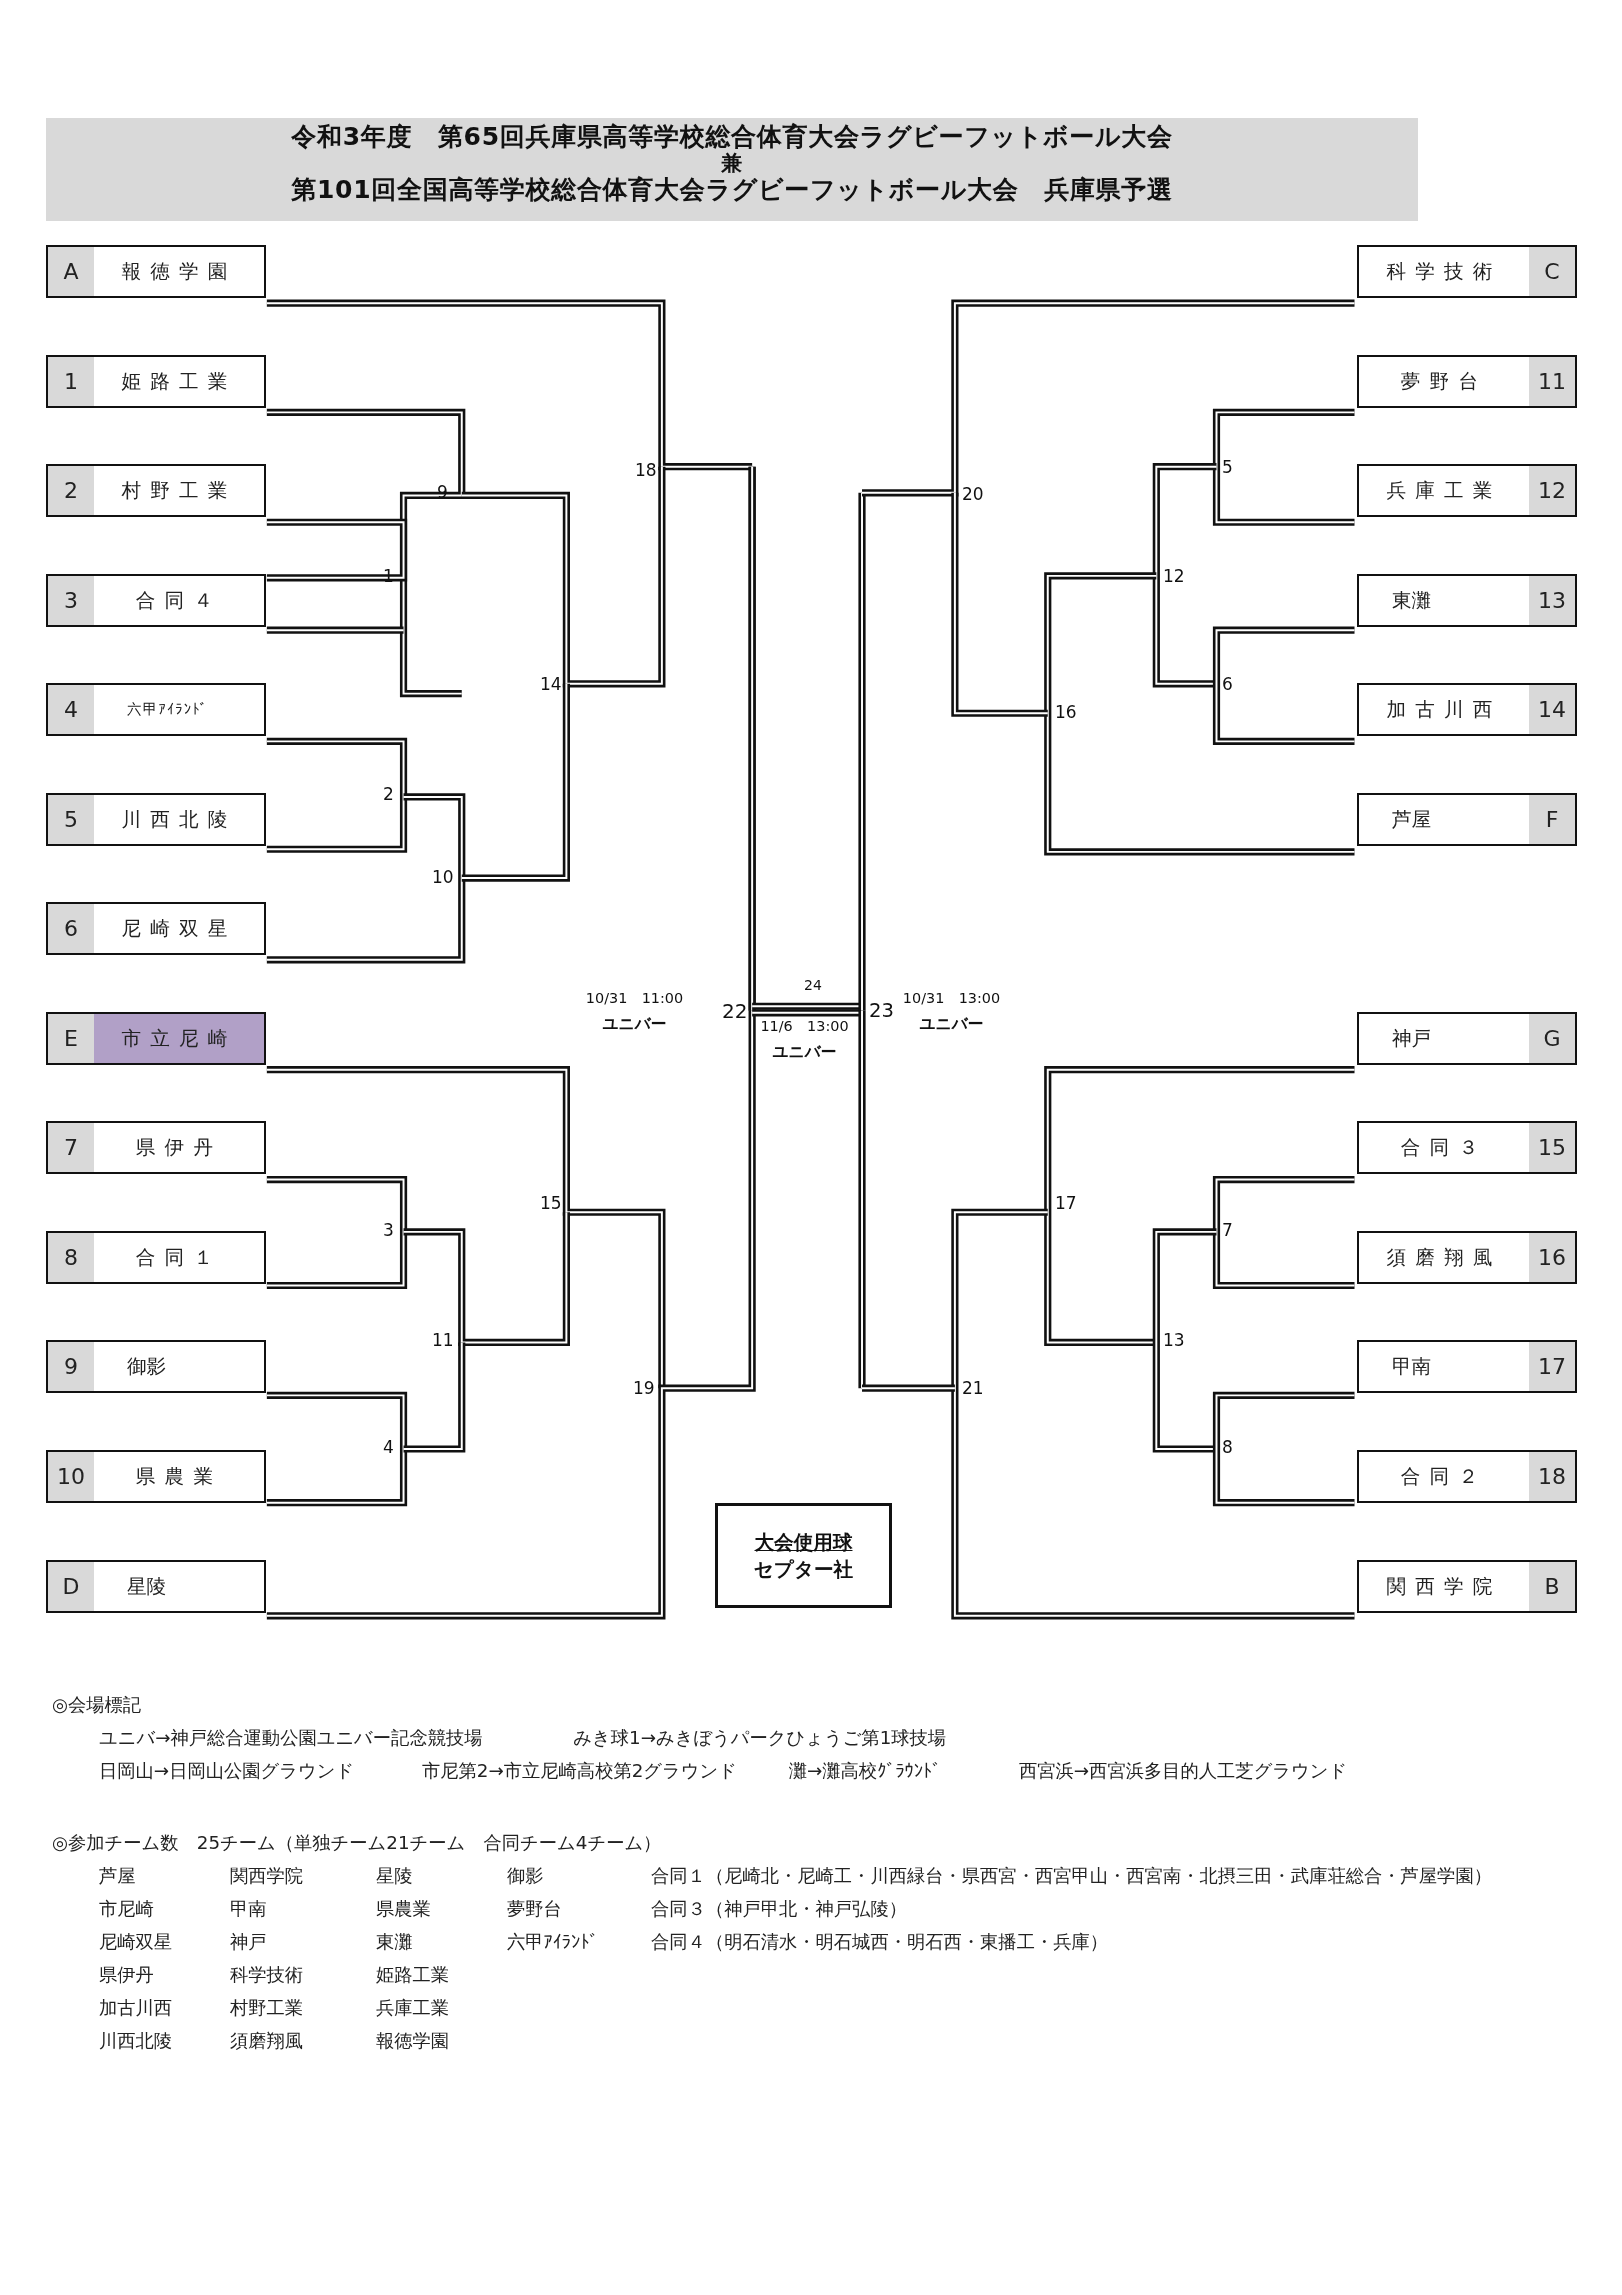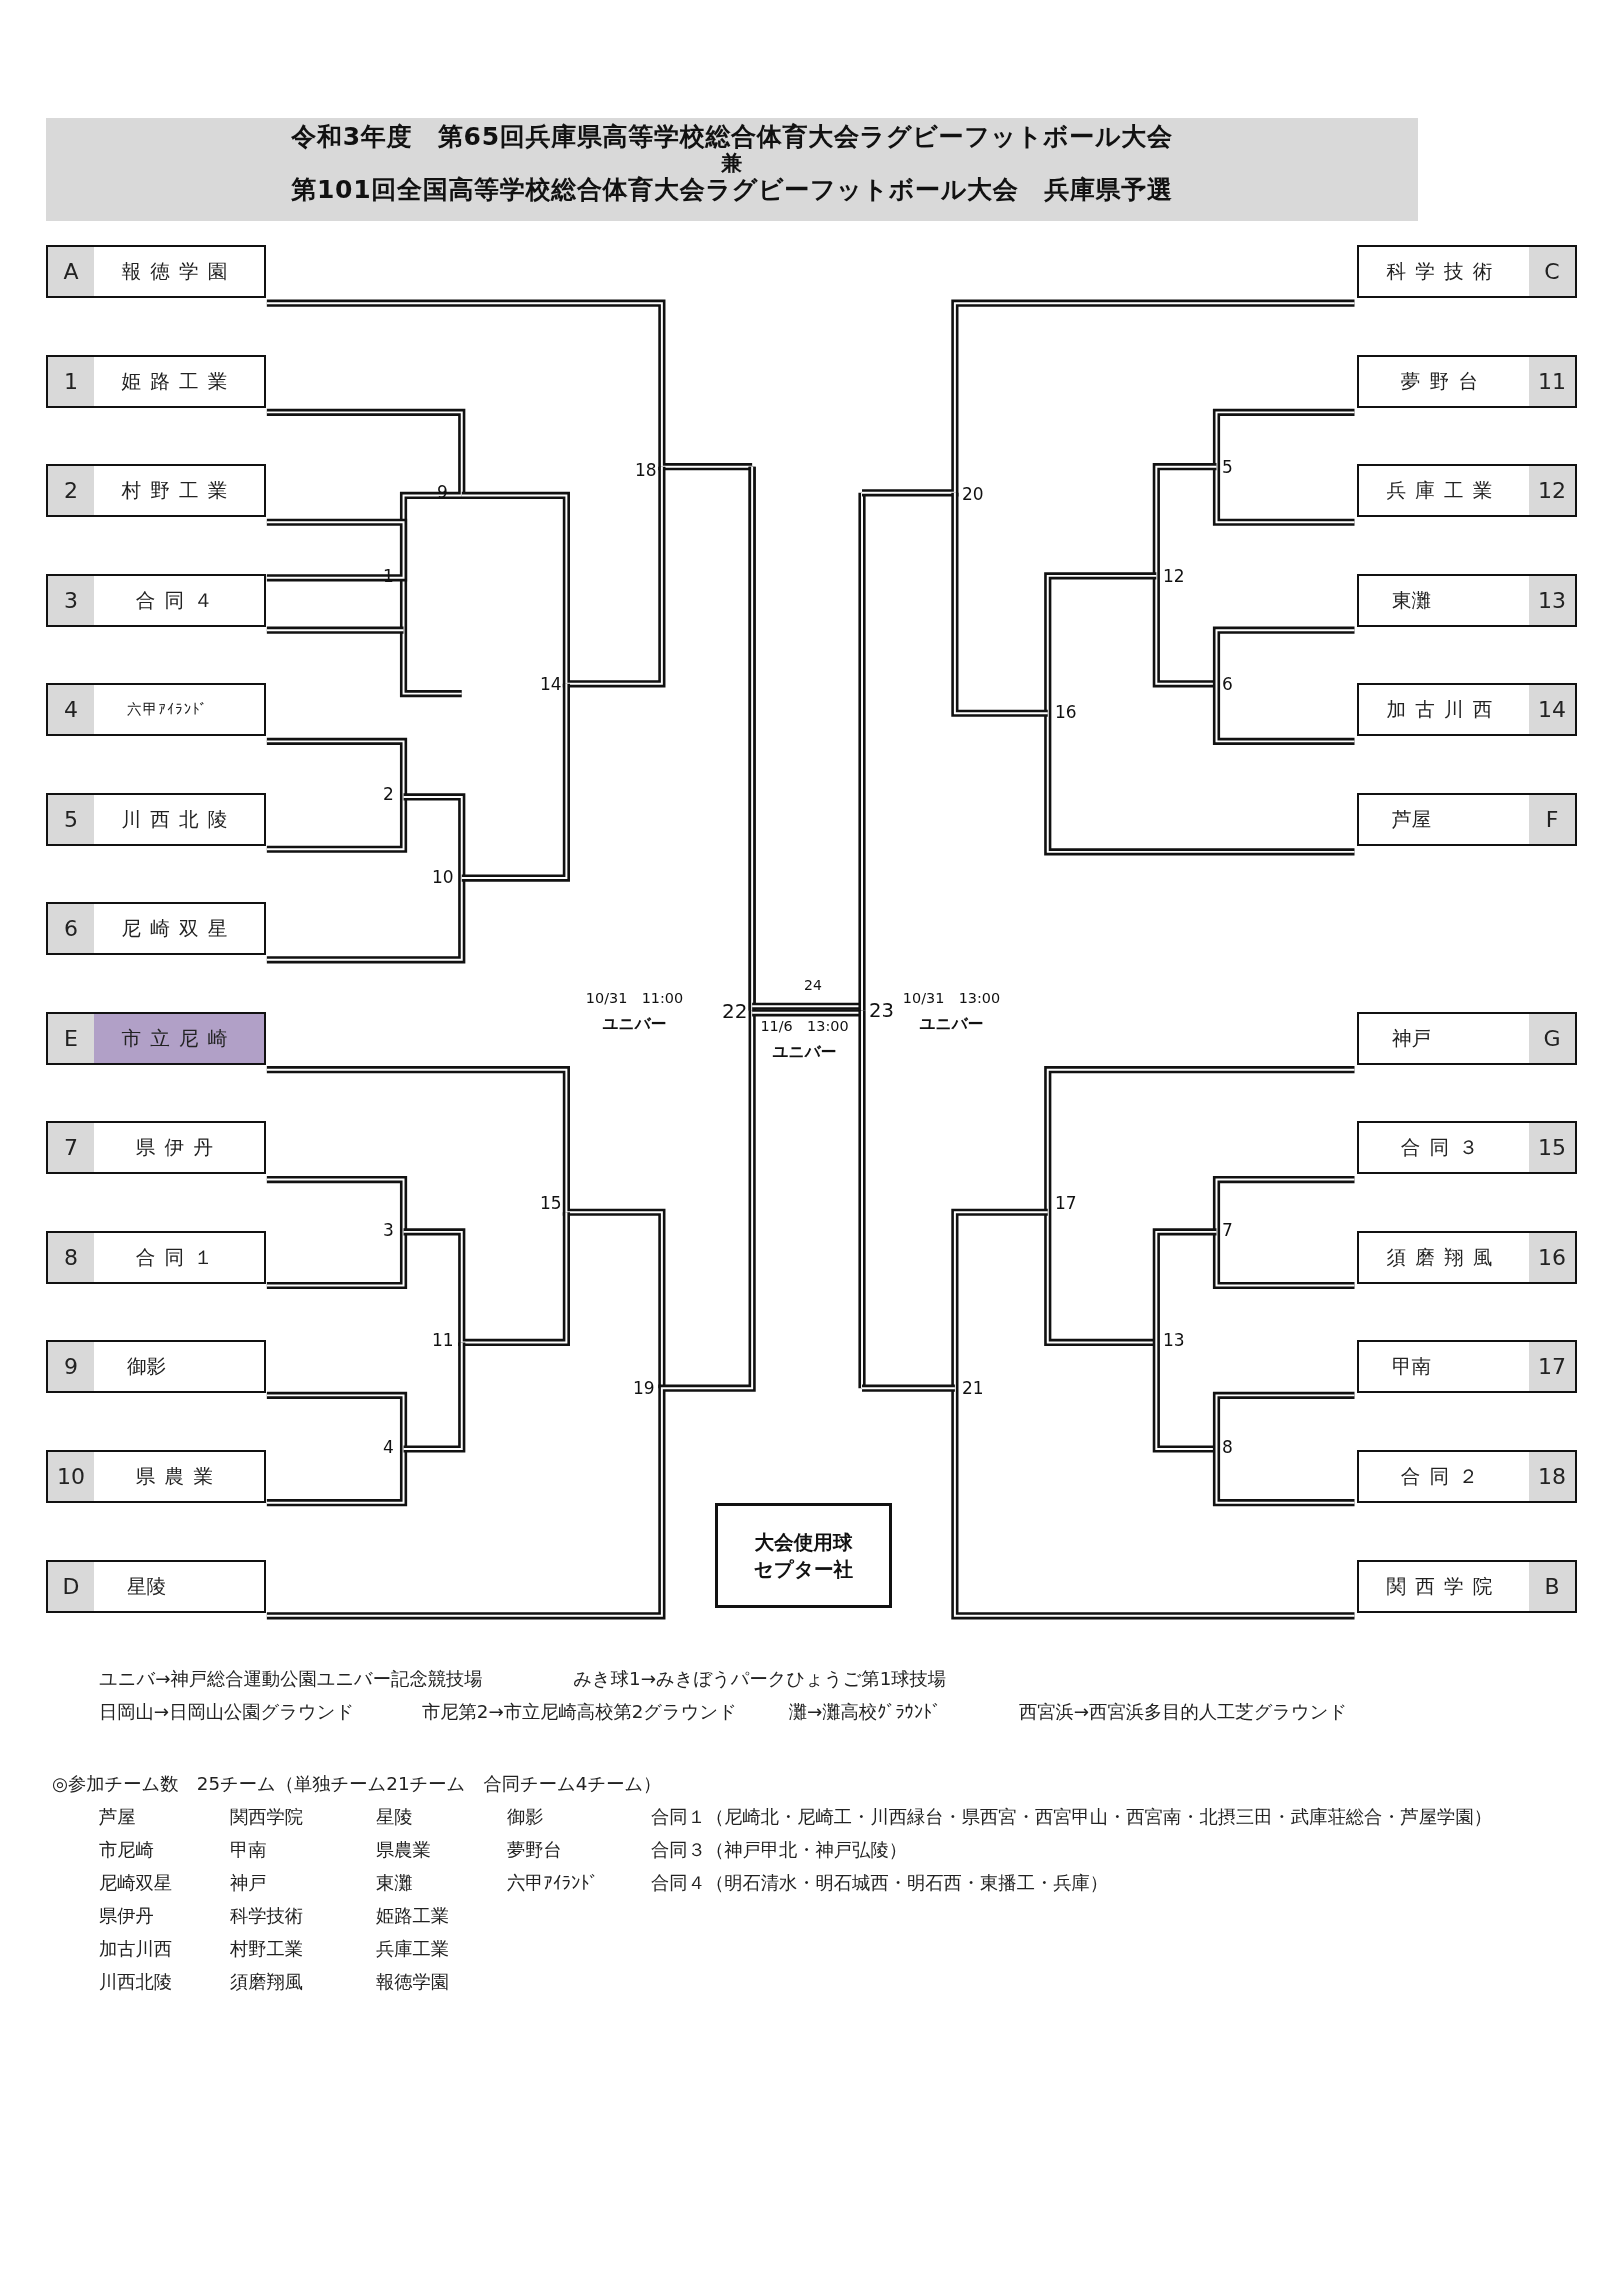--- a/index.html
+++ b/index.html
@@ -26,21 +26,21 @@
   .team.right .name { order: 1; }
   .team.highlight .name { background: #b1a0c7; }
 
   .mnum { position: absolute; font-size: 17px; color: #111; }
   .sched { position: absolute; font-size: 14.4px; text-align: center; width: 131px; line-height: 26px; }
   .sched .venue { font-weight: bold; font-size: 15.7px; }
 
   #ball-box { position: absolute; left: 715px; top: 1503px; width: 177px; height: 105px;
               border: 3.9px solid #111; box-sizing: border-box; text-align: center;
               display: flex; flex-direction: column; justify-content: center; }
-  #ball-box .l1 { font-size: 19.6px; font-weight: bold; }
+  #ball-box .l1 { font-size: 19.6px; font-weight: bold; text-decoration: underline; }
   #ball-box .l2 { font-size: 19.6px; font-weight: bold; }
 
   #notes { position: absolute; left: 52px; top: 1662px; width: 1505px; font-size: 18.3px; color: #222; }
   #notes .h { margin-top: 26px; line-height: 33px; }
   #notes .venues { padding-left: 47px; line-height: 33px; }
   #notes .venues span { display: inline-block; margin-right: 79px; }
   #teams-grid { position: relative; padding-left: 47px; height: 203px; }
   .col { position: absolute; top: 0; line-height: 33px; }
   .joint { position: absolute; left: 599px; top: 0; line-height: 33px; }
 </style>
@@ -325,20 +325,21 @@
   <div>10/31　13:00</div>
   <div class="venue">ユニバー</div>
 </div>
 
 <div id="ball-box">
   <div class="l1">大会使用球</div>
   <div class="l2">セプター社</div>
 </div>
 
 <div id="notes">
+  <div class="h">◎会場標記</div>
   <div class="venues">
     <span style="margin-right:85px">ユニバ→神戸総合運動公園ユニバー記念競技場</span>
     <span>みき球1→みきぼうパークひょうご第1球技場</span>
   </div>
   <div class="venues">
     <span style="margin-right:62px">日岡山→日岡山公園グラウンド</span>
     <span style="margin-right:46px">市尼第2→市立尼崎高校第2グラウンド</span>
     <span style="margin-right:72px">灘→灘高校ｸﾞﾗｳﾝﾄﾞ</span>
     <span>西宮浜→西宮浜多目的人工芝グラウンド</span>
   </div>

